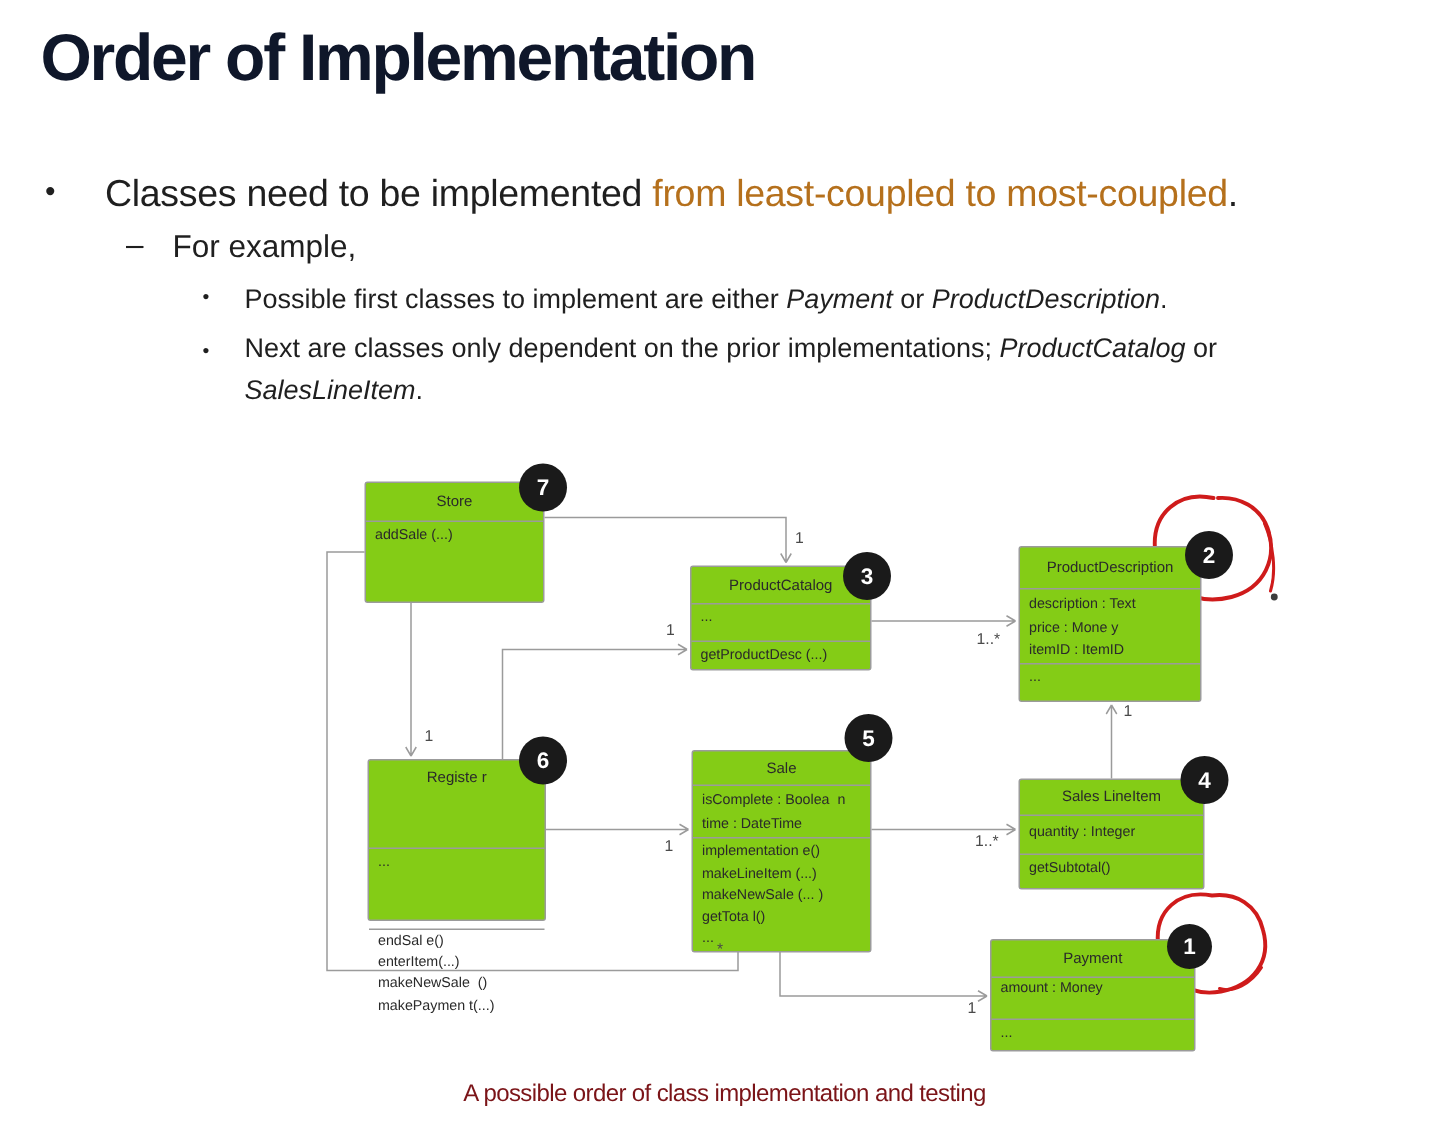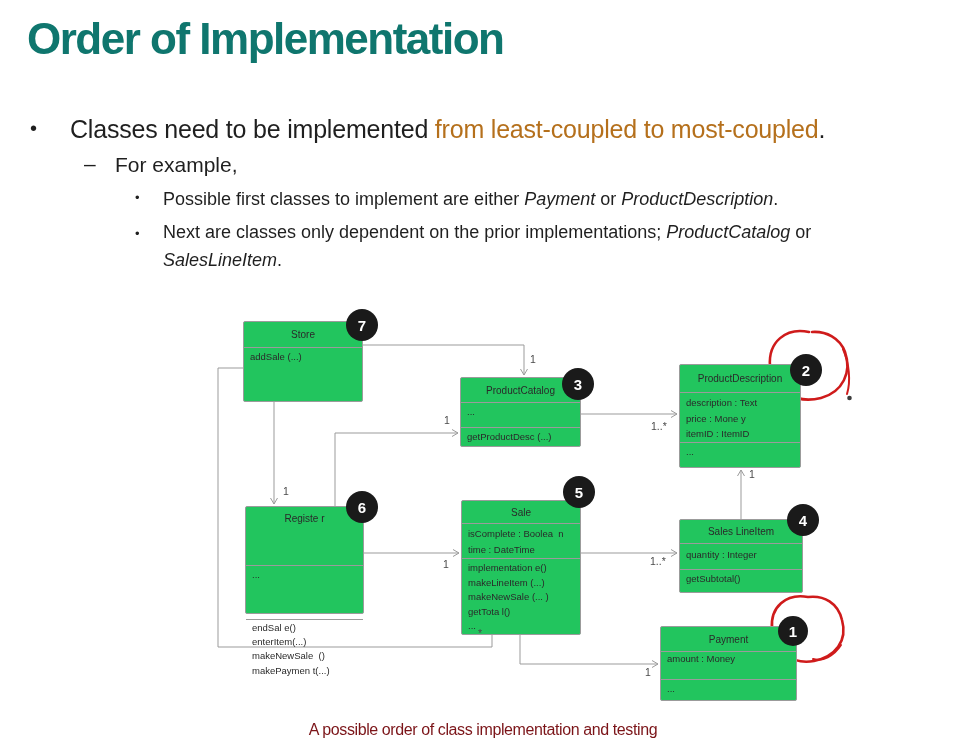--- a/index.html
+++ b/index.html
@@ -2,35 +2,35 @@
 <html><head>
 <meta charset="utf-8">
 <style>
   html,body{margin:0;padding:0;}
   body{
     width:966px;height:750px;background:#ffffff;overflow:hidden;position:relative;
     font-family:"Liberation Sans", sans-serif;color:#1f1f1f;
   }
   .abs{position:absolute;}
   
-  #title{left:27px;top:14px;font-size:44px;font-weight:bold;letter-spacing:-1.5px;color:#0f766e;white-space:nowrap;}
+  #title{left:27px;top:14px;font-size:44px;font-weight:bold;letter-spacing:-1.5px;color:#0f172a;white-space:nowrap;}
   .bullet-row{position:absolute;white-space:nowrap;}
   #b1{left:70px;top:115px;font-size:25px;letter-spacing:-0.2px;}
   #b1 .mk{position:absolute;left:-40px;top:2px;font-size:20px;}
   #b2{left:115px;top:153px;font-size:21px;}
   #b2 .mk{position:absolute;left:-31px;top:-1px;}
   #b3{left:163px;top:189px;font-size:18px;}
   #b3 .mk{position:absolute;left:-28px;top:1px;font-size:13px;}
   #b4{left:163px;top:219px;font-size:18px;line-height:27.5px;}
   #b4 .mk{position:absolute;left:-28px;top:1px;font-size:13px;}
   .orange{color:#b5701c;}
   .it{font-style:italic;}
   #caption{left:0;right:0;top:721px;text-align:center;font-weight:normal;font-size:16px;letter-spacing:-0.4px;color:#7b1418;}
   
-  .uml{position:absolute;background:#22c55e;border:1px solid #9b9b9b;box-sizing:border-box;
+  .uml{position:absolute;background:#84cc16;border:1px solid #9b9b9b;box-sizing:border-box;
        font-size:9.5px;color:#2a2a2a;display:flex;flex-direction:column;border-radius:2px;}
   .uml .t{display:flex;align-items:center;justify-content:center;font-size:10px;flex:0 0 auto;}
   .uml .s{border-top:1px solid #9b9b9b;padding:2px 0 0 6px;line-height:14.6px;box-sizing:border-box;}
   .uml .s div{white-space:pre;}
   #c-store{left:243px;top:321px;width:120px;height:81px;}
   #c-store .t{height:25px;} #c-store .s1{height:38px;}
   #c-pc{left:460px;top:377px;width:121px;height:70px;}
   #c-pc .t{height:24px;} #c-pc .s1{height:25px;}
   #c-pd{left:679px;top:364px;width:122px;height:104px;}
   #c-pd .t{height:27px;} #c-pd .s1{height:50px;line-height:15.6px;}

